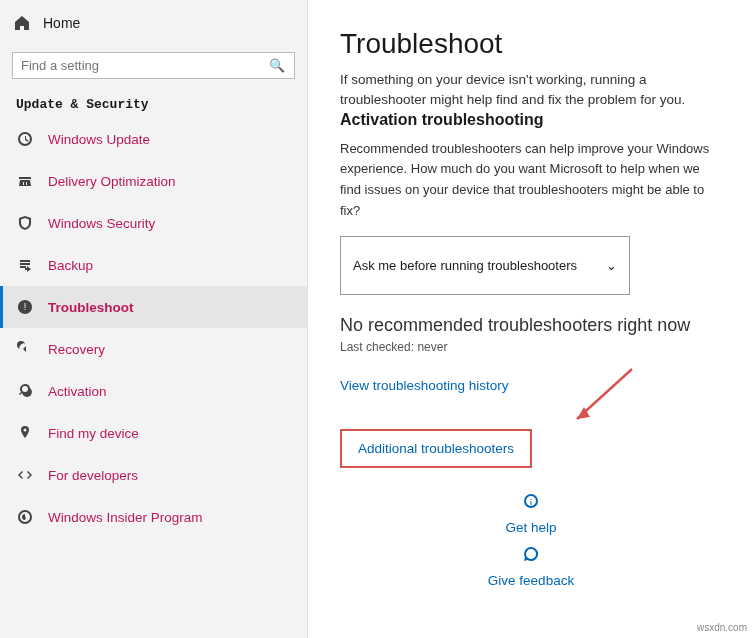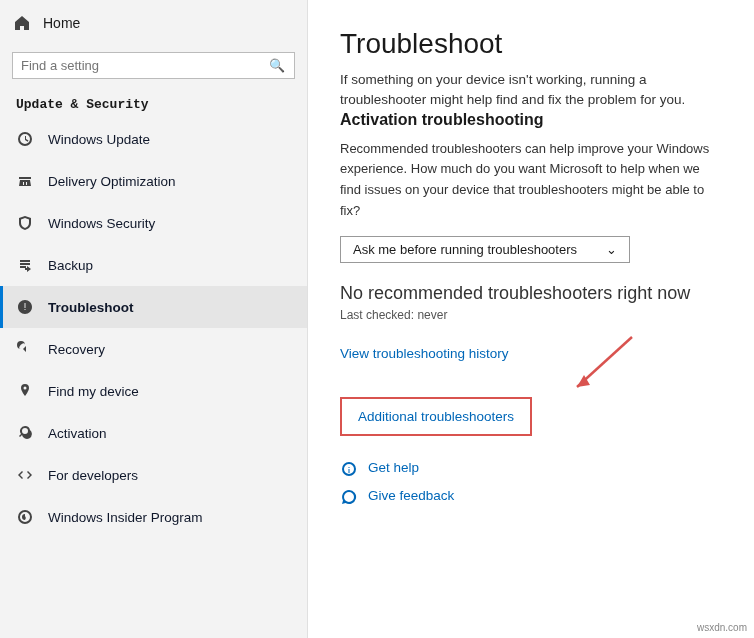--- a/index.html
+++ b/index.html
@@ -64,21 +64,21 @@
       font-family: Liberation Mono, monospace;
     }
 
     .sidebar-item {
       display: flex;
       align-items: center;
       gap: 14px;
       padding: 12px 16px;
       cursor: pointer;
       font-size: 13.5px;
-      color: #0f172a;
+      color: #be185d;
       position: relative;
     }
     .sidebar-item.active {
       background: #e5e5e5;
       font-weight: 600;
     }
     .sidebar-item.active::before {
       content: '';
       position: absolute;
       left: 0;
@@ -131,21 +131,21 @@
       font-size: 13px;
       color: #333;
       line-height: 1.6;
       margin-bottom: 14px;
     }
 
     .dropdown-select {
       display: flex;
       align-items: center;
       border: 1px solid #999;
-      padding: 5px 12px;
+      padding: 21px 12px;
       background: #fff;
       cursor: pointer;
       width: 290px;
       justify-content: space-between;
       margin-bottom: 20px;
       font-size: 13px;
     }
 
     .no-troubleshooters {
       font-size: 18px;
@@ -177,24 +177,26 @@
       margin-bottom: 24px;
     }
 
     .bottom-links {
       display: flex;
       flex-direction: column;
       gap: 10px;
     }
     .bottom-link-item {
       display: flex;
+      align-items: center;
       gap: 10px;
       color: #0067b8;
       cursor: pointer;
       font-size: 13.5px;
+      flex-direction: column;
     }
 
     
     .watermark {
       position: fixed;
       bottom: 4px;
       right: 4px;
       font-size: 10px;
       color: #888;
       background: rgba(255,255,255,0.7);
@@ -272,33 +274,33 @@
       <svg width="16" height="16" viewBox="0 0 16 16" fill="currentColor">
         <path d="M8 2a6 6 0 00-6 6h2a4 4 0 114 -4V2zM6 8l3-3v6l-3-3z"></path>
       </svg>
     </span>
     <span>Recovery</span>
   </div>
 
   <div class="sidebar-item">
     <span class="icon-svg">
       <svg width="16" height="16" viewBox="0 0 16 16" fill="currentColor">
+        <path d="M8 1a5 5 0 00-4 8l-2 2 1 1 2-2a5 5 0 108-5 5 5 0 00-5-4zm0 2a3 3 0 110 6A3 3 0 018 3z"></path>
+      </svg>
+    </span>
+    <span>Activation</span>
+  </div>
+
+  <div class="sidebar-item">
+    <span class="icon-svg">
+      <svg width="16" height="16" viewBox="0 0 16 16" fill="currentColor">
         <path d="M8 1a4 4 0 00-4 4c0 3 4 8 4 8s4-5 4-8a4 4 0 00-4-4zm0 5.5a1.5 1.5 0 110-3 1.5 1.5 0 010 3z"></path>
       </svg>
     </span>
     <span>Find my device</span>
-  </div>
-
-  <div class="sidebar-item">
-    <span class="icon-svg">
-      <svg width="16" height="16" viewBox="0 0 16 16" fill="currentColor">
-        <path d="M8 1a5 5 0 00-4 8l-2 2 1 1 2-2a5 5 0 108-5 5 5 0 00-5-4zm0 2a3 3 0 110 6A3 3 0 018 3z"></path>
-      </svg>
-    </span>
-    <span>Activation</span>
   </div>
 
   <div class="sidebar-item">
     <span class="icon-svg">
       <svg width="16" height="16" viewBox="0 0 16 16" fill="currentColor">
         <path d="M5 4L1 8l4 4 1-1-3-3 3-3-1-1zm6 0l-1 1 3 3-3 3 1 1 4-4-4-4z"></path>
       </svg>
     </span>
     <span>For developers</span>
   </div>

